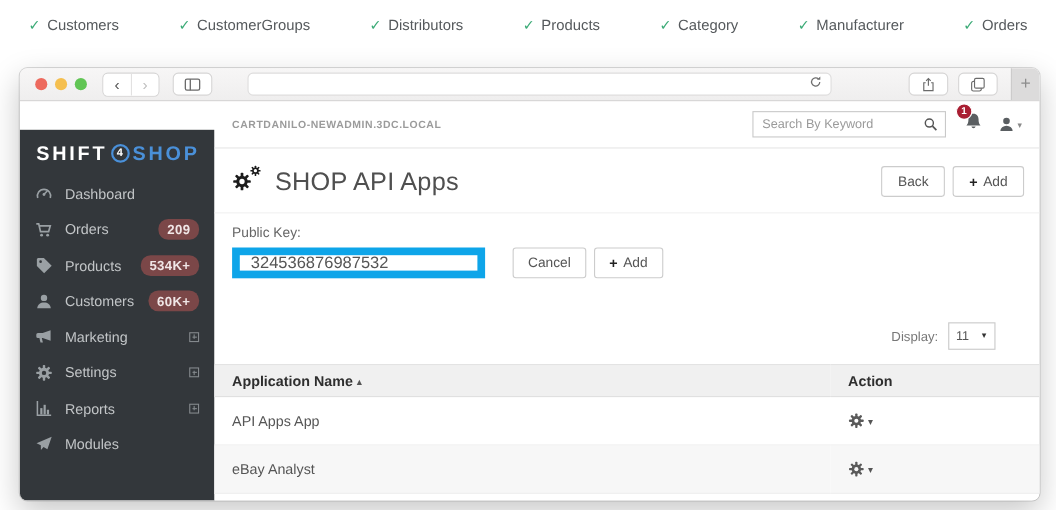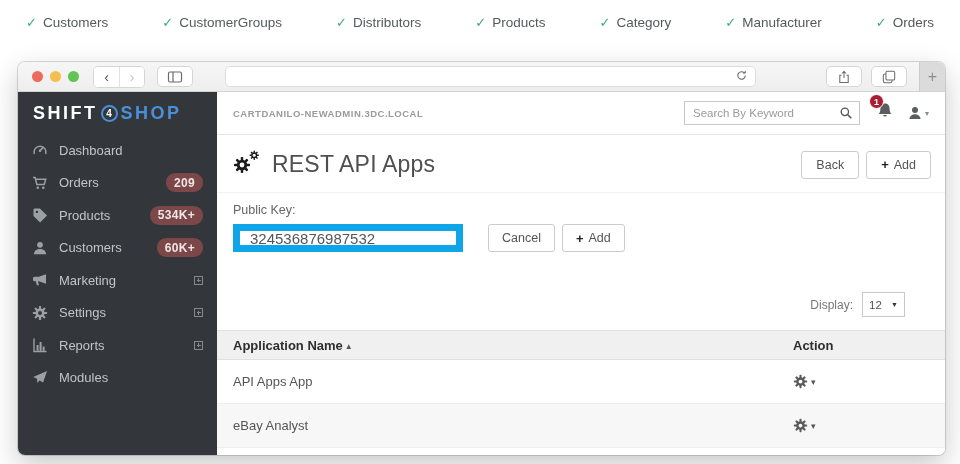--- a/index.html
+++ b/index.html
@@ -32,21 +32,21 @@
     border-radius:5px; display:flex; align-items:center; justify-content:flex-end; padding:0 7px; }
   .urlbar svg { color:#6f6f6f; }
   .chrome-right { display:flex; gap:9px; margin-right:30px; }
   .newtab-strip { position:absolute; right:0; top:0; bottom:0; width:26px; background:#dcdbdb;
     border-left:1px solid #cccbcb; display:flex; align-items:center; justify-content:center;
     font-size:16px; color:#8d8d8d; cursor:pointer; }
 
   .app { display:flex; height:363px; }
 
   
-  .sidebar { width:199px; background:#33373b; flex:none; display:flex; flex-direction:column; }
+  .sidebar { width:177px; background:#33373b; flex:none; display:flex; flex-direction:column;margin-top:26px; }
   .logo { height:42px; display:flex; align-items:center; padding-left:15px; gap:2px;
     font-weight:bold; font-size:18px; letter-spacing:2.5px; color:#fff; }
   .logo-badge { width:17px; height:17px; border:2px solid var(--logo-blue,#4a90d9); border-radius:50%;
     display:flex; align-items:center; justify-content:center; font-size:10px; letter-spacing:0;
     color:#fff; margin:0 1px; flex:none; }
   .logo-shop { color:var(--logo-blue,#4a90d9); }
   .side-item { height:32.5px; display:flex; align-items:center; gap:11px; padding:0 14px;
     font-size:13px; color:#c2c5c7; cursor:pointer; }
   .side-icon { width:16px; height:16px; color:#9aa0a4; flex:none; }
   .badge { margin-left:auto; background:var(--badge-red,#7b4748); color:#f0e6e6; font-size:12px;
@@ -333,21 +333,21 @@
 
       <div class="page-head">
         <span class="title-icon">
           <svg width="27" height="25" viewBox="0 0 27 25">
             <use href="#gear" x="0" y="6" width="18" height="18"></use>
             <circle cx="9" cy="15" r="2.4" fill="#fff"></circle>
             <use href="#gear" x="16" y="0" width="10.5" height="10.5"></use>
             <circle cx="21.2" cy="5.2" r="1.5" fill="#fff"></circle>
           </svg>
         </span>
-        <h1 class="page-title">REST API Apps</h1>
+        <h1 class="page-title">SHOP API Apps</h1>
         <div class="head-actions">
           <button class="btn">
             <span>Back</span>
           </button>
           <button class="btn">
             <span class="plus">+</span>
             <span>Add</span>
           </button>
         </div>
       </div>
@@ -362,21 +362,21 @@
           <button class="btn form-add-btn">
             <span class="plus">+</span>
             <span>Add</span>
           </button>
         </div>
       </div>
 
       <div class="display-row">
         <span class="display-label">Display:</span>
         <div class="display-select">
-          <span class="display-value">12</span>
+          <span class="display-value">11</span>
           <span class="select-caret">▼</span>
         </div>
       </div>
 
       <table class="apps">
         <thead>
           <tr>
             <th class="col-name">
               <span>Application Name</span><span class="sort-caret">▲</span>
             </th>

